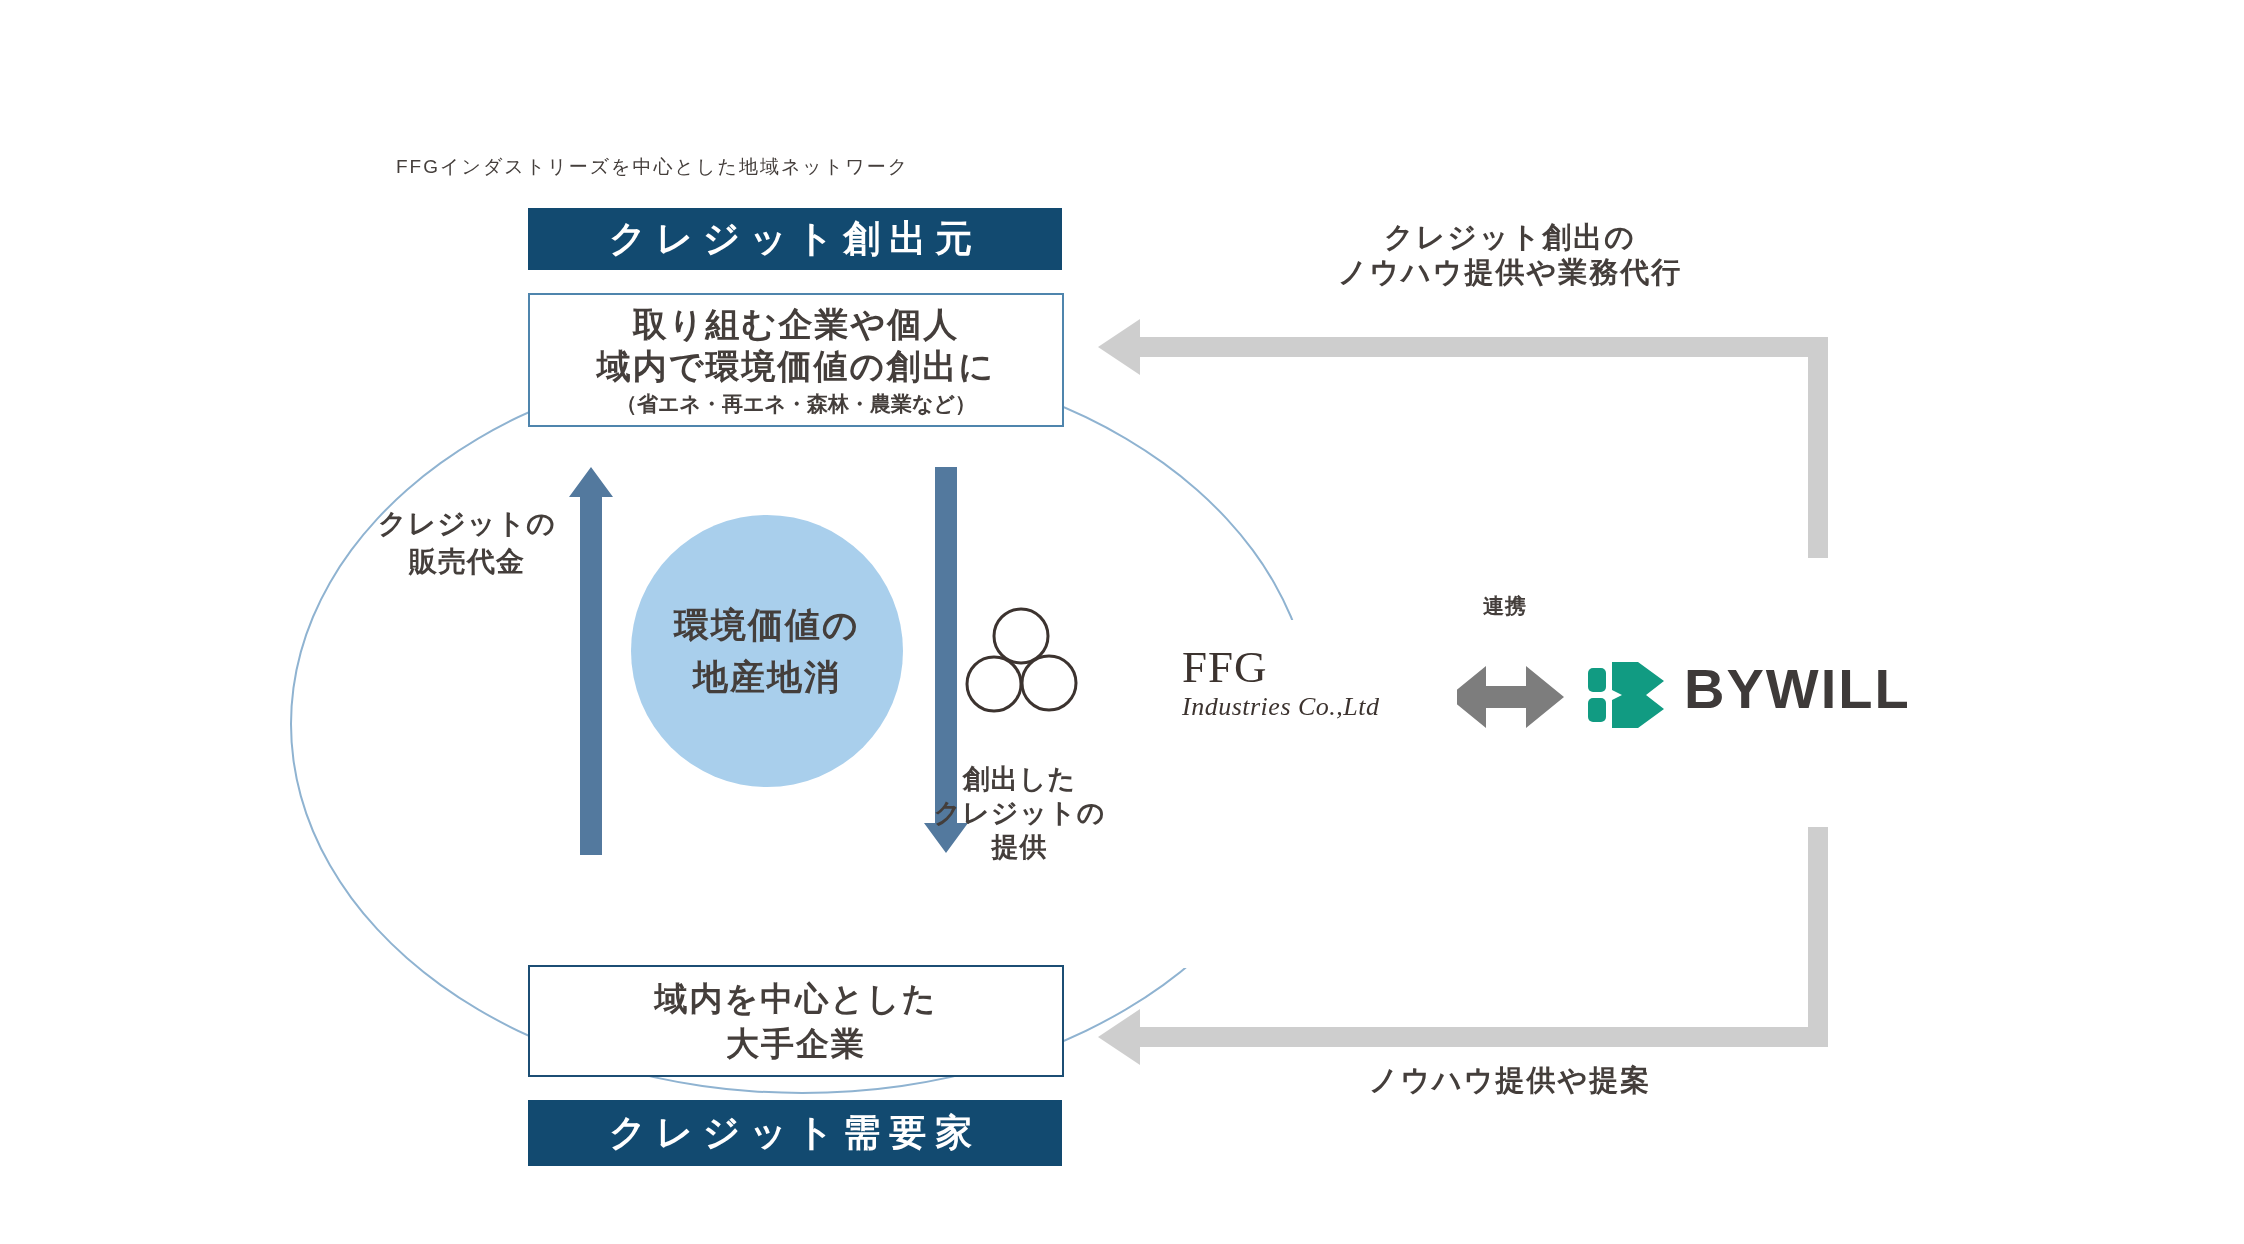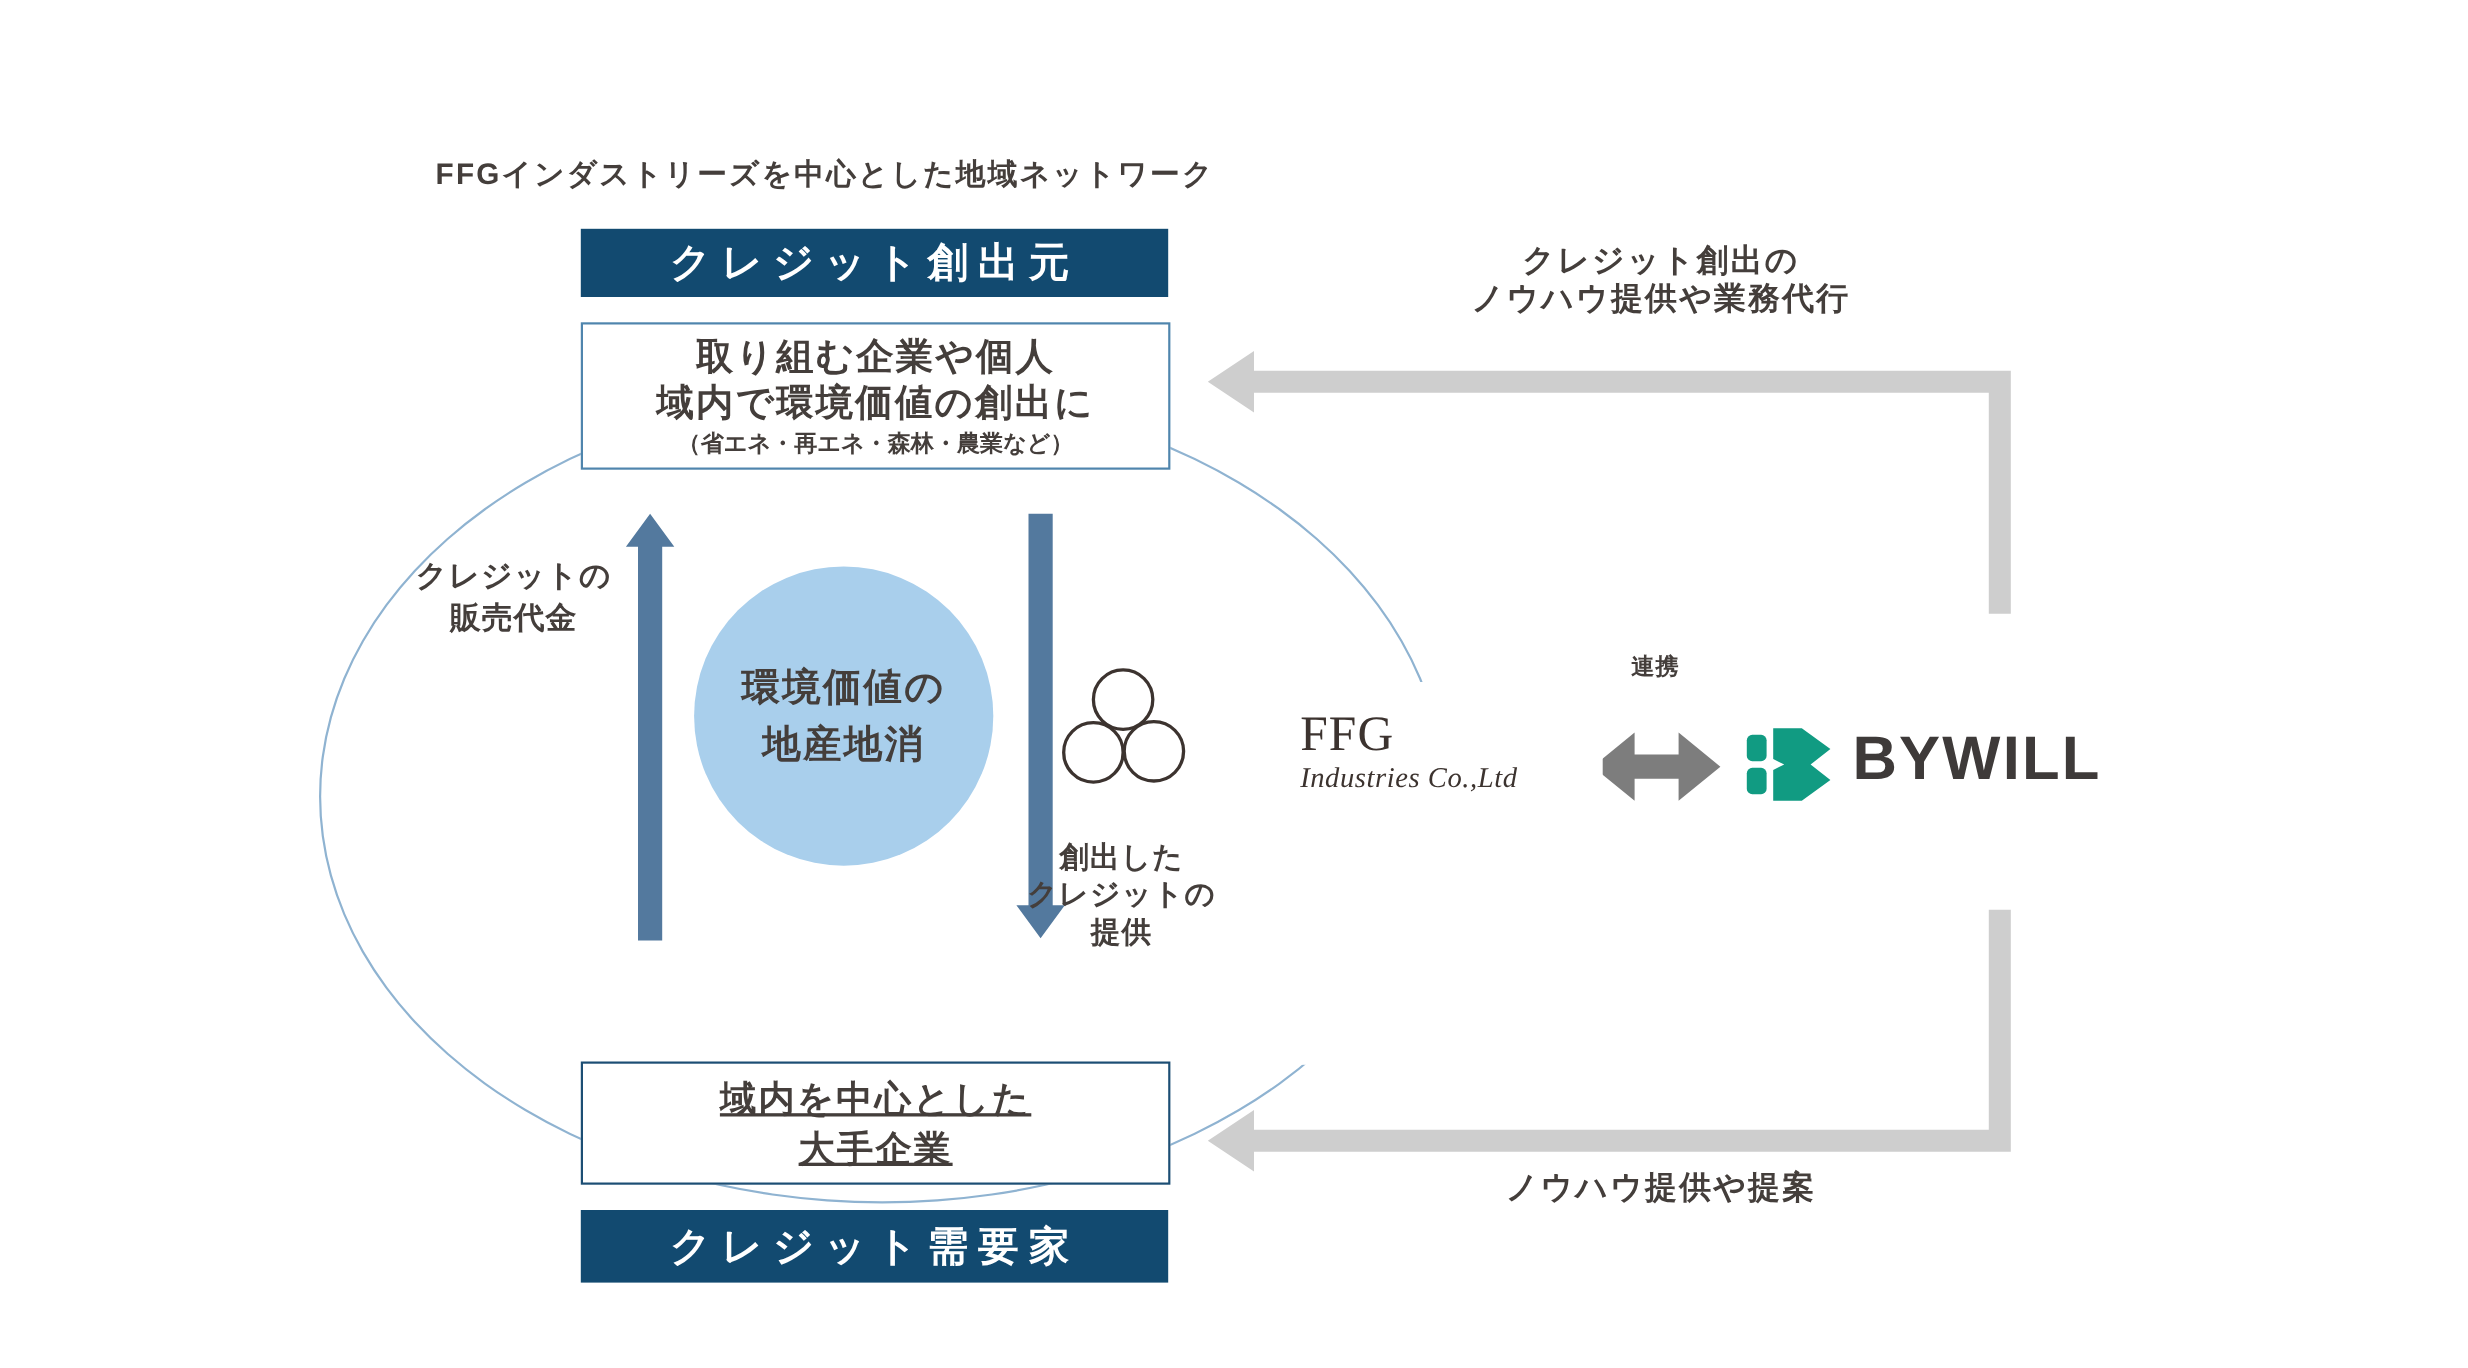--- a/index.html
+++ b/index.html
@@ -2,33 +2,33 @@
 <html lang="ja" style="--navy: #124a70; --box-border-light: #4f85ad; --box-border-dark: #1c4e74; --ellipse-stroke: #8fb3d1; --circle-fill: #a9cfec; --arrow-blue: #53799e; --bracket-gray: #cecece; --link-gray: #7d7d7d; --bywill-teal: #119b82; --text-dark: #443e3b; --ffg-text: #3c332f; --bywill-text: #3e3a39;"><head>
 <meta charset="utf-8">
 <style>
   html,body{margin:0;padding:0;background:#fff;}
   #canvas{
     position:relative;width:2244px;height:1244px;background:#fff;overflow:hidden;
     font-family:"Liberation Sans",sans-serif;color:var(--text-dark);
   }
   .abs{position:absolute;}
   
-  .title{left:396px;top:140px;font-size:27px;font-weight:700;letter-spacing:2px;white-space:nowrap;z-index:3;color:var(--text-dark);}
+  .title{left:396px;top:154px;font-size:19px;font-weight:400;letter-spacing:2px;white-space:nowrap;z-index:3;color:var(--text-dark);}
   
   .banner{left:528px;width:534px;background:var(--navy);color:#fff;display:flex;align-items:center;justify-content:center;
           font-size:37px;font-weight:700;letter-spacing:9px;z-index:3;}
   .banner.top{top:208px;height:62px;}
   .banner.bottom{top:1100px;height:66px;}
   
   .wbox{left:528px;width:532px;background:#fff;display:flex;flex-direction:column;align-items:center;justify-content:center;
         text-align:center;z-index:3;}
   .wbox.top{top:293px;height:130px;border:2px solid var(--box-border-light);}
   .wbox.bottom{top:965px;height:108px;border:2px solid var(--box-border-dark);}
   .wbox .big{font-size:34px;font-weight:600;letter-spacing:2px;line-height:42px;white-space:nowrap;}
-  .wbox.bottom .big{font-size:33px;line-height:45px;text-decoration:underline;}
+  .wbox.bottom .big{font-size:33px;line-height:45px;}
   .wbox .note{font-size:21px;font-weight:600;letter-spacing:0;line-height:28px;margin-top:3px;white-space:nowrap;}
   
   .ellipse{left:290px;top:354px;width:1020px;height:736px;border:2px solid var(--ellipse-stroke);border-radius:50%;z-index:0;}
   
   .cover{left:1165px;top:620px;width:170px;height:348px;background:#fff;z-index:2;}
   
   .circle{left:631px;top:515px;width:272px;height:272px;border-radius:50%;background:var(--circle-fill);
           display:flex;flex-direction:column;align-items:center;justify-content:center;text-align:center;z-index:2;}
   .circle .line{font-size:35px;font-weight:700;letter-spacing:2px;line-height:52px;text-align:right;}
   

